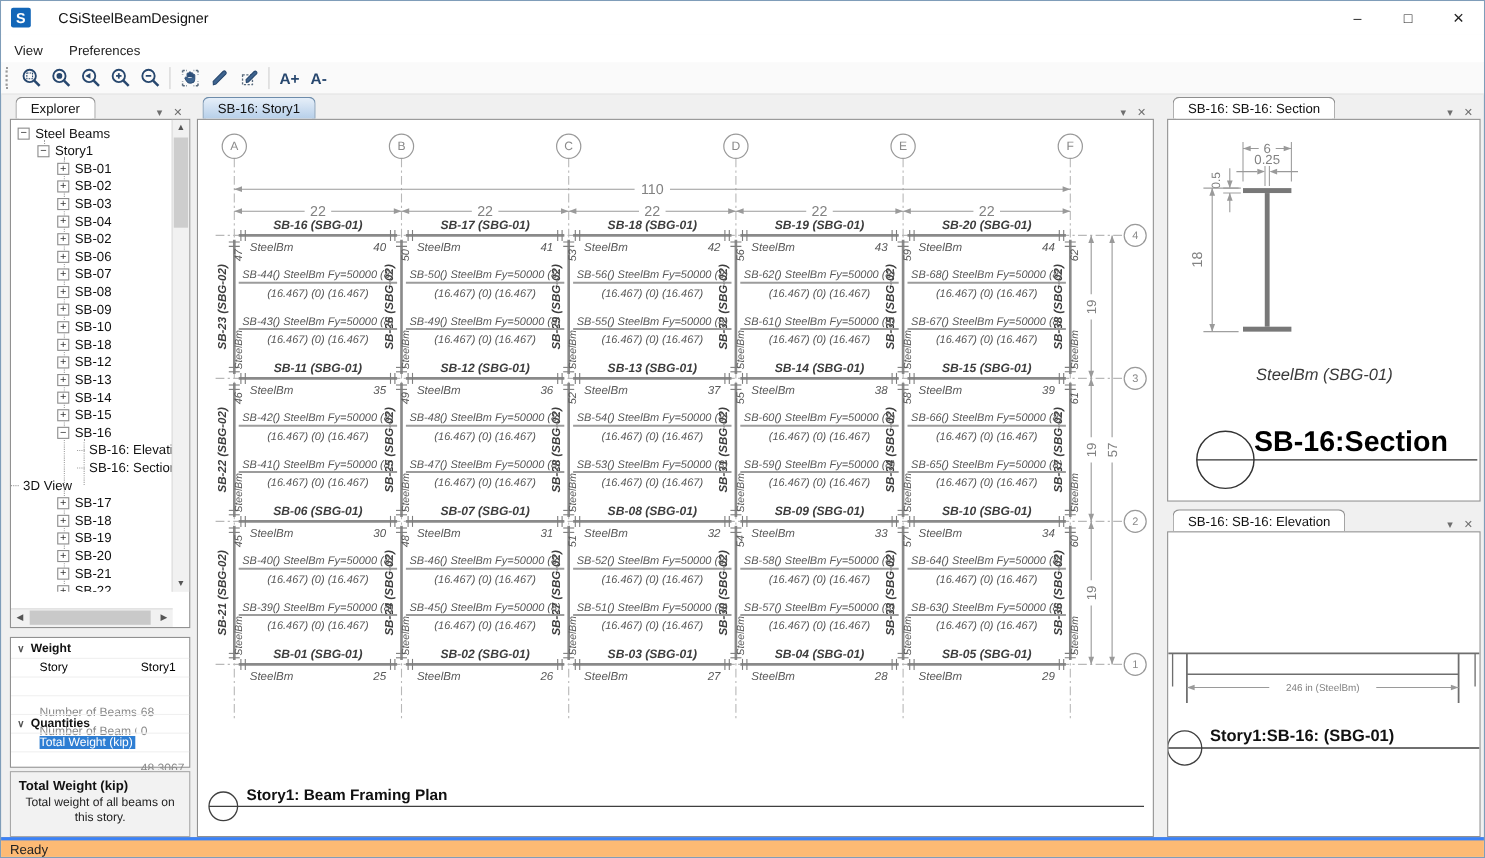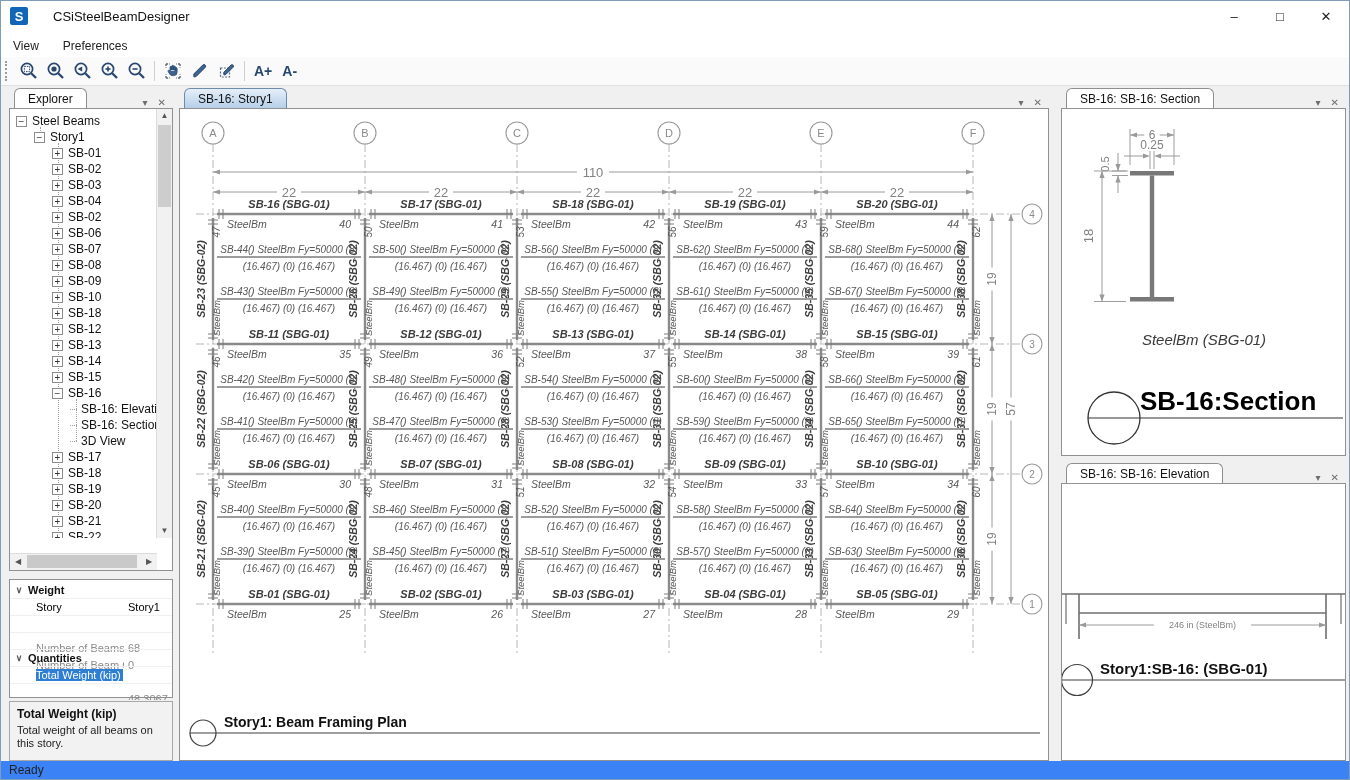--- a/index.html
+++ b/index.html
@@ -13,22 +13,22 @@
   .winctrls{margin-left:auto;display:flex;height:100%;}
   .winbtn{width:46px;height:100%;display:flex;align-items:center;justify-content:center;font-size:13px;color:#222;}
   .menubar{position:absolute;left:0;top:30px;width:100%;height:26px;background:#fff;display:flex;align-items:flex-end;}
   .menuitem{font-size:12px;color:#222;padding:4px 12px;}
   .toolbar{position:absolute;left:0;top:56px;width:100%;height:28px;background:#fafafa;
            border-bottom:1px solid #e0e0e0;display:flex;align-items:center;}
   .grip{width:3px;height:20px;border-left:2px dotted #9a9a9a;margin:0 5px 0 4px;}
   .tbtn{width:27px;height:24px;display:flex;align-items:center;justify-content:center;}
   .tsep{width:1px;height:20px;background:#cfcfcf;margin:0 4px;}
   .abtn{font-size:14px;font-weight:bold;color:#27476e;padding:0 5px;}
-  .statusbar{position:absolute;left:0;bottom:0;width:100%;height:18px;background:#3b82f6;
-             border-top:1px solid #3b82f6;font-size:12px;color:#222;line-height:17px;padding-left:8px;box-sizing:border-box;}
+  .statusbar{position:absolute;left:0;bottom:0;width:100%;height:18px;background:#fdba74;
+             border-top:3px solid #3b82f6;font-size:12px;color:#222;line-height:17px;padding-left:8px;box-sizing:border-box;}
   .dock{position:absolute;}
   .tabbar{position:absolute;left:0;top:0;right:0;height:22px;display:flex;align-items:flex-end;}
   .tab{display:inline-flex;align-items:center;height:20px;margin-left:5px;padding:0 13px;background:#fff;
        border:1px solid #8f8f8f;border-bottom:none;border-radius:6px 6px 0 0;font-size:12px;color:#111;box-sizing:border-box;}
   .tab.sel{background:linear-gradient(#e6eff9,#b6cfe9);border-color:#6d8cab;}
   .dockbtns{margin-left:auto;display:flex;gap:10px;align-items:center;padding-right:7px;color:#6e6e6e;font-size:10px;}
   .dockcontent{position:absolute;left:0;top:22px;right:0;bottom:0;background:#fff;border:1px solid #919191;box-sizing:border-box;}
   
   .treewrap{position:absolute;left:0;top:22px;width:164px;height:463px;background:#fff;border:1px solid #919191;box-sizing:border-box;}
   .treerows{position:absolute;left:0;top:0;width:147px;height:429px;overflow:hidden;padding-top:4px;box-sizing:border-box;}
@@ -48,21 +48,21 @@
   .prow{height:16px;display:flex;align-items:center;font-size:11px;border-bottom:1px solid #f0f0f0;position:relative;}
   .prow .chev{width:18px;text-align:center;color:#555;font-size:9px;flex:none;}
   .prow.cat{font-weight:bold;color:#111;}
   .plabel{position:absolute;left:26px;width:88px;overflow:hidden;white-space:nowrap;}
   .pvalue{position:absolute;left:118px;right:2px;overflow:hidden;white-space:nowrap;}
   .muted{color:#8a8a8a;margin-top:48px;}
   .psel{background:#2e7ed3;color:#fff;padding:1px 2px;margin-left:-2px;}
   .descbox{position:absolute;left:0;top:615px;width:164px;height:60px;background:#f2f2f2;border:1px solid #a8a8a8;
            box-sizing:border-box;padding:5px 7px;}
   .desctitle{font-size:12px;font-weight:bold;color:#111;margin-bottom:3px;}
-  .descbody{font-size:11px;color:#222;line-height:13px;}
+  .descbody{font-size:11px;color:#222;line-height:13px;text-align:center;}
   svg text{font-family:"Liberation Sans",sans-serif;}
   .icon-svg{display:block;}
 </style>
 </head>
 <body>
 
 <div class="titlebar">
   <div class="appicon">S</div>
   <div class="apptitle">CSiSteelBeamDesigner</div>
   <div class="winctrls">
@@ -221,21 +221,21 @@
           <span>SB-16</span>
         </div>
         <div class="trow" style="padding-left: 60px;">
           <span class="leafdash"></span>
           <span>SB-16: Elevation</span>
         </div>
         <div class="trow" style="padding-left: 60px;">
           <span class="leafdash"></span>
           <span>SB-16: Section</span>
         </div>
-        <div class="trow" style="padding-left: 60px;">
+        <div class="trow" style="">
           <span class="leafdash"></span>
           <span>3D View</span>
         </div>
         <div class="trow" style="padding-left: 42px;">
           <span class="tbox">+</span>
           <span>SB-17</span>
         </div>
         <div class="trow" style="padding-left: 42px;">
           <span class="tbox">+</span>
           <span>SB-18</span>

